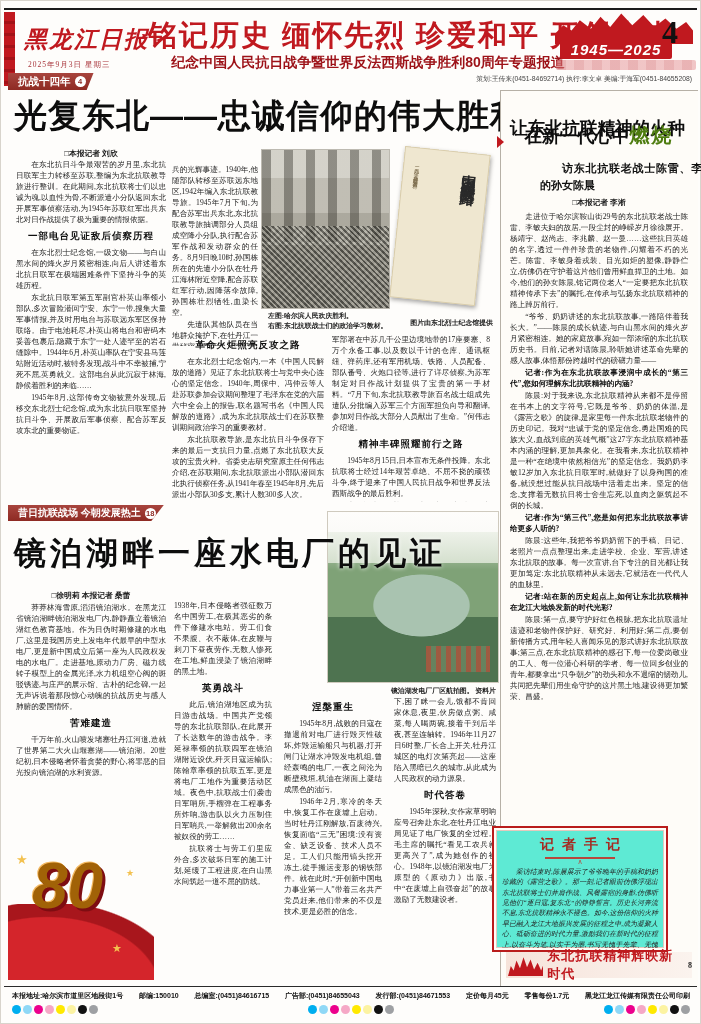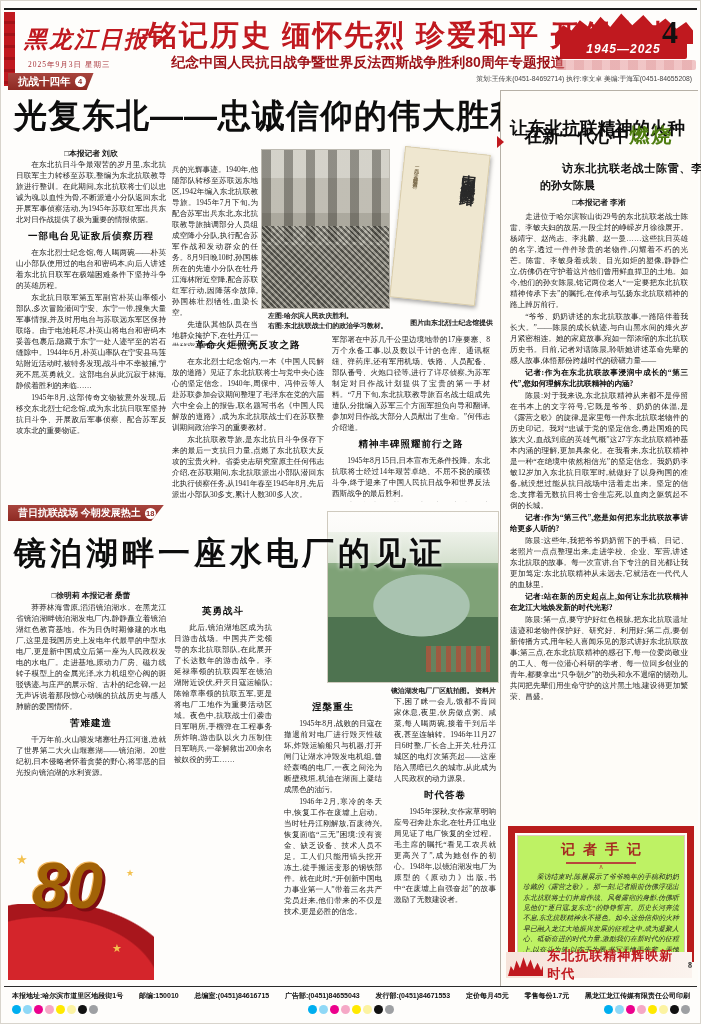--- a/index.html
+++ b/index.html
@@ -11,23 +11,23 @@
   .left-strip{left:4px;top:12px;width:11px;height:74px;background:repeating-linear-gradient(180deg,#c0191f 0 9px,#a31318 9px 12px);}
   .masthead-name{left:24px;top:24px;width:130px;font-family:"Liberation Serif",serif;font-weight:bold;
         font-style:italic;font-size:23px;color:#c0191f;letter-spacing:2px;white-space:nowrap;}
   .masthead-date{left:28px;top:60px;font-size:7.5px;color:#a8343a;letter-spacing:1px;}
   .banner-title{left:148px;top:16px;width:440px;text-align:center;font-family:"Liberation Sans",sans-serif;
         font-weight:900;font-size:29px;color:#c0191f;letter-spacing:2px;white-space:nowrap;}
   .banner-subtitle{left:158px;top:54px;width:420px;text-align:center;font-family:"Liberation Sans",sans-serif;
         font-weight:bold;font-size:14px;color:#9d1218;white-space:nowrap;}
   .banner-flag{left:555px;top:10px;width:138px;height:34px;background:#c0191f;
         clip-path:polygon(0 70%,6% 45%,12% 60%,18% 30%,26% 55%,33% 20%,40% 50%,48% 10%,56% 45%,64% 15%,72% 50%,80% 25%,88% 55%,95% 35%,100% 60%,100% 100%,0 100%);}
-  .years-box{left:560px;top:40px;width:127px;height:19px;background:#c0191f;border-radius:2px;
+  .years-box{left:560px;top:40px;width:112px;height:19px;background:#c0191f;border-radius:2px;
         color:#fff;font-family:"Liberation Sans",sans-serif;font-weight:bold;font-style:italic;
-        font-size:12px;text-align:center;line-height:19px;letter-spacing:1px;}
+        font-size:15px;text-align:center;line-height:19px;letter-spacing:1px;}
   .wall-band{left:556px;top:60px;width:140px;height:10px;background:repeating-linear-gradient(90deg,#d9777b 0 10px,#e6989b 10px 18px);opacity:.55;border-radius:2px;}
   .page-num{left:662px;top:14px;font-family:"Liberation Serif",serif;font-weight:bold;font-size:32px;color:#111;}
   .credits{left:300px;top:74px;width:392px;text-align:right;font-size:6.8px;color:#444;font-family:"Liberation Sans",sans-serif;}
   
   .ribbon{height:17px;background:linear-gradient(180deg,#a8453e,#8e2a23);color:#fff;
         font-family:"Liberation Sans",sans-serif;font-weight:bold;font-size:10.5px;line-height:17px;
         padding:0 8px 0 10px;clip-path:polygon(0 0,100% 0,92% 100%,0 100%);display:flex;align-items:center;gap:4px;}
   .circle-num{display:inline-block;width:11px;height:11px;border-radius:50%;background:#fff;color:#8e2a23;
         font-size:7.5px;line-height:11px;text-align:center;font-weight:bold;}
   
@@ -78,21 +78,21 @@
   .tri{left:497px;top:136px;width:0;height:0;border-top:6px solid transparent;border-bottom:6px solid transparent;border-left:7px solid #c0191f;}
   .iv-h1{left:510px;top:100px;width:178px;text-align:left;font-family:"Liberation Serif",serif;
         font-weight:900;font-size:17.5px;color:#0d0d0d;white-space:nowrap;margin-top:16px;}
   .iv-h2{left:510px;top:122px;width:178px;text-align:center;font-family:"Liberation Serif",serif;
         font-weight:900;font-size:17.5px;color:#0d0d0d;white-space:nowrap;}
   .iv-h2 .hl{font-size:20px;color:#4d7c0f;letter-spacing:2px;}
   .iv-sub{left:512px;top:160px;width:174px;font-family:"Liberation Sans",sans-serif;font-weight:bold;
         font-size:11px;color:#111;text-align:justify;text-indent:2em;line-height:1.5;margin-left:28px;}
   .iv-byline{left:510px;top:197px;width:178px;}
   .iv-body{left:510px;top:211px;width:178px;height:610px;}
-  .notes-box{left:508px;top:826px;width:172px;height:122px;border:7px solid #b91c1c;background:#bef264;
+  .notes-box{left:492px;top:826px;width:172px;height:122px;border:2px solid #b91c1c;background:#5eead4;
         box-shadow:inset 0 0 0 2px #fffdf7,inset 0 0 0 3px #e4c9bd;overflow:hidden;}
   .notes-title{margin-top:8px;text-align:center;font-family:"Liberation Serif",serif;font-weight:900;
         font-size:14px;color:#a52a21;letter-spacing:8px;text-indent:8px;}
   .notes-line{width:70px;height:2px;background:#b8473c;margin:3px auto 1px;}
   .notes-caret{text-align:center;color:#b8473c;font-size:7px;line-height:4px;margin-bottom:3px;}
   .notes-text{padding:0 8px;font-style:italic;font-size:6.9px;line-height:1.5;color:#222;text-align:justify;text-indent:2em;}
   .series-banner{left:506px;top:952px;width:186px;height:26px;background:linear-gradient(90deg,#f6e3da,#fbf3ee);
         display:flex;align-items:center;}
   .series-sil{width:40px;height:22px;background:#c0191f;margin-left:2px;
         clip-path:polygon(0 100%,8% 55%,16% 75%,24% 30%,34% 65%,44% 15%,54% 60%,64% 25%,74% 70%,84% 40%,94% 75%,100% 50%,100% 100%);}
@@ -127,21 +127,21 @@
     <span>抗战十四年</span>
     <span class="circle-num">4</span>
   </div>
   <div class="abs headline1">光复东北——忠诚信仰的伟大胜利</div>
 
   <div class="abs col" style="left:16px;top:148px;width:150px;height:356px;">
     <div class="byline">□本报记者 刘欣</div>
     <div>
         <div class="para">在东北抗日斗争最艰苦的岁月里,东北抗日联军主力转移至苏联,整编为东北抗联教导旅进行整训。在此期间,东北抗联将士们以忠诚为魂,以血性为骨,不断派遣小分队返回东北开展军事侦察活动,为1945年苏联红军出兵东北对日作战提供了极为重要的情报依据。</div>
         <div class="sub-head">一部电台见证敌后侦察历程</div>
-        <div class="para">在东北烈士纪念馆,每人喝两碗——朴英山小部队使用过的电台和密码本,向后人讲述着东北抗日联军在极端困难条件下坚持斗争的英雄历程。</div>
+        <div class="para">在东北烈士纪念馆,一级文物——与白山黑水间的烽火岁月紧密相连,向后人讲述着东北抗日联军在极端困难条件下坚持斗争的英雄历程。</div>
         <div class="para">东北抗日联军第五军副官朴英山率领小部队,多次冒险潜回宁安、东宁一带,搜集大量军事情报,并及时用电台与苏联远东军区保持联络。由于电池耗尽,朴英山将电台和密码本妥善包裹后,隐藏于东宁一处人迹罕至的岩石缝隙中。1944年6月,朴英山率队在宁安县马莲站附近活动时,被特务发现,战斗中不幸被捕,宁死不屈,英勇就义。这部电台从此沉寂于林海,静候着胜利的来临……</div>
         <div class="para">1945年8月,这部传奇文物被意外发现,后移交东北烈士纪念馆,成为东北抗日联军坚持抗日斗争、开展敌后军事侦察、配合苏军反攻东北的重要物证。</div>
       </div>
   </div>
   <div class="abs col" style="left:172px;top:148px;width:86px;height:182px;margin-top:16px;">
       <div class="para cont">兵的光辉事迹。1940年,他随部队转移至苏联远东地区,1942年编入东北抗联教导旅。1945年7月下旬,为配合苏军出兵东北,东北抗联教导旅抽调部分人员组成空降小分队,执行配合苏军作战和发动群众的任务。8月9日晚10时,孙国栋所在的先遣小分队在牡丹江海林附近空降,配合苏联红军行动,因降落伞故障,孙国栋壮烈牺牲,血染长空。</div>
       <div class="para">先遣队其他队员在当地群众掩护下,在牡丹江一带秘密开展活动,侦察获取了大量有价值的情报,并及时传递给苏军,为牡丹江的解放作出了重要贡献,他们的英雄壮举也被誉为“牡丹江擎起的黎明”。</div>
     </div>
 
   <div class="abs photo-street">
@@ -185,22 +185,24 @@
 
   <div class="abs headline2">镜泊湖畔一座水电厂的见证</div>
   <div class="abs byline" style="left:16px;top:590px;width:150px;">□徐明莉 本报记者 桑蕾</div>
 
   <div class="abs col" style="left:16px;top:602px;width:150px;height:242px;">
       <div class="para">莽莽林海雪原,滔滔镜泊湖水。在黑龙江省镜泊湖畔镜泊湖发电厂内,静静矗立着镜泊湖红色教育基地。作为日伪时期修建的水电厂,这里是我国历史上发电年代最早的中型水电厂,更是新中国成立后第一座为人民政权发电的水电厂。走进基地,原动力厂房、磁力线转子模型上的金属光泽,水力机组空心阀的斑驳锈迹,与庄严的展示馆、古朴的纪念碑,一起无声诉说着那段惊心动魄的抗战历史与感人肺腑的爱国情怀。</div>
       <div class="sub-head">苦难建造</div>
       <div class="para">千万年前,火山喷发堵塞牡丹江河道,造就了世界第二大火山堰塞湖——镜泊湖。20世纪初,日本侵略者怀着贪婪的野心,将罪恶的目光投向镜泊湖的水利资源。</div>
     </div>
   <div class="abs col" style="left:174px;top:600px;width:98px;height:380px;">
+      <div class="para cont">1938年,日本侵略者强征数万名中国劳工,在极其恶劣的条件下修建水电站。劳工们食不果腹、衣不蔽体,在皮鞭与刺刀下昼夜劳作,无数人惨死在工地,鲜血浸染了镜泊湖畔的黑土地。</div>
       <div class="sub-head">英勇战斗</div>
       <div class="para">此后,镜泊湖地区成为抗日游击战场。中国共产党领导的东北抗联部队,在此展开了长达数年的游击战争。李延禄率领的抗联四军在镜泊湖附近设伏,歼灭日寇运输队;陈翰章率领的抗联五军,更是将电厂工地作为重要活动区域。夜色中,抗联战士们袭击日军哨所,手榴弹在工程事务所炸响,游击队以火力压制住日军哨兵,一举解救出200余名被奴役的劳工……</div>
+      <div class="para">抗联将士与劳工们里应外合,多次破坏日军的施工计划,延缓了工程进度,在白山黑水间筑起一道不屈的防线。</div>
     </div>
   <div class="abs col" style="left:284px;top:696px;width:98px;height:284px;">
       <div class="sub-head">涅槃重生</div>
       <div class="para">1945年8月,战败的日寇在撤退前对电厂进行毁灭性破坏,炸毁运输船只与机器,打开闸门让湖水冲毁发电机组,曾经轰鸣的电厂,一夜之间沦为断壁残垣,机油在湖面上凝结成黑色的油污。</div>
       <div class="para">1946年2月,寒冷的冬天中,恢复工作在废墟上启动。当时牡丹江刚解放,百废待兴,恢复面临“三无”困境:没有资金、缺乏设备、技术人员不足。工人们只能用镐头挖开冻土,徒手搬运变形的钢铁部件。就在此时,“开创新中国电力事业第一人”带着三名共产党员赶来,他们带来的不仅是技术,更是必胜的信念。</div>
     </div>
   <div class="abs col" style="left:394px;top:696px;width:102px;height:284px;">
       <div class="para cont">下,困了眯一会儿,饿都不肯回家休息,夜里,伙房做点粥、咸菜,每人喝两碗,接着干到后半夜,甚至连轴转。1946年11月27日6时整,厂长合上开关,牡丹江城区的电灯次第亮起——这座陷入黑暗已久的城市,从此成为人民政权的动力源泉。</div>
       <div class="sub-head">时代答卷</div>
       <div class="para">1945年深秋,女作家草明响应号召奔赴东北,在牡丹江电业局见证了电厂恢复的全过程。毛主席的嘱托“看见工农兵就更高兴了”,成为她创作的初心。1948年,以镜泊湖发电厂为原型的《原动力》出版,书中“在废墟上自强奋起”的故事激励了无数建设者。</div>

